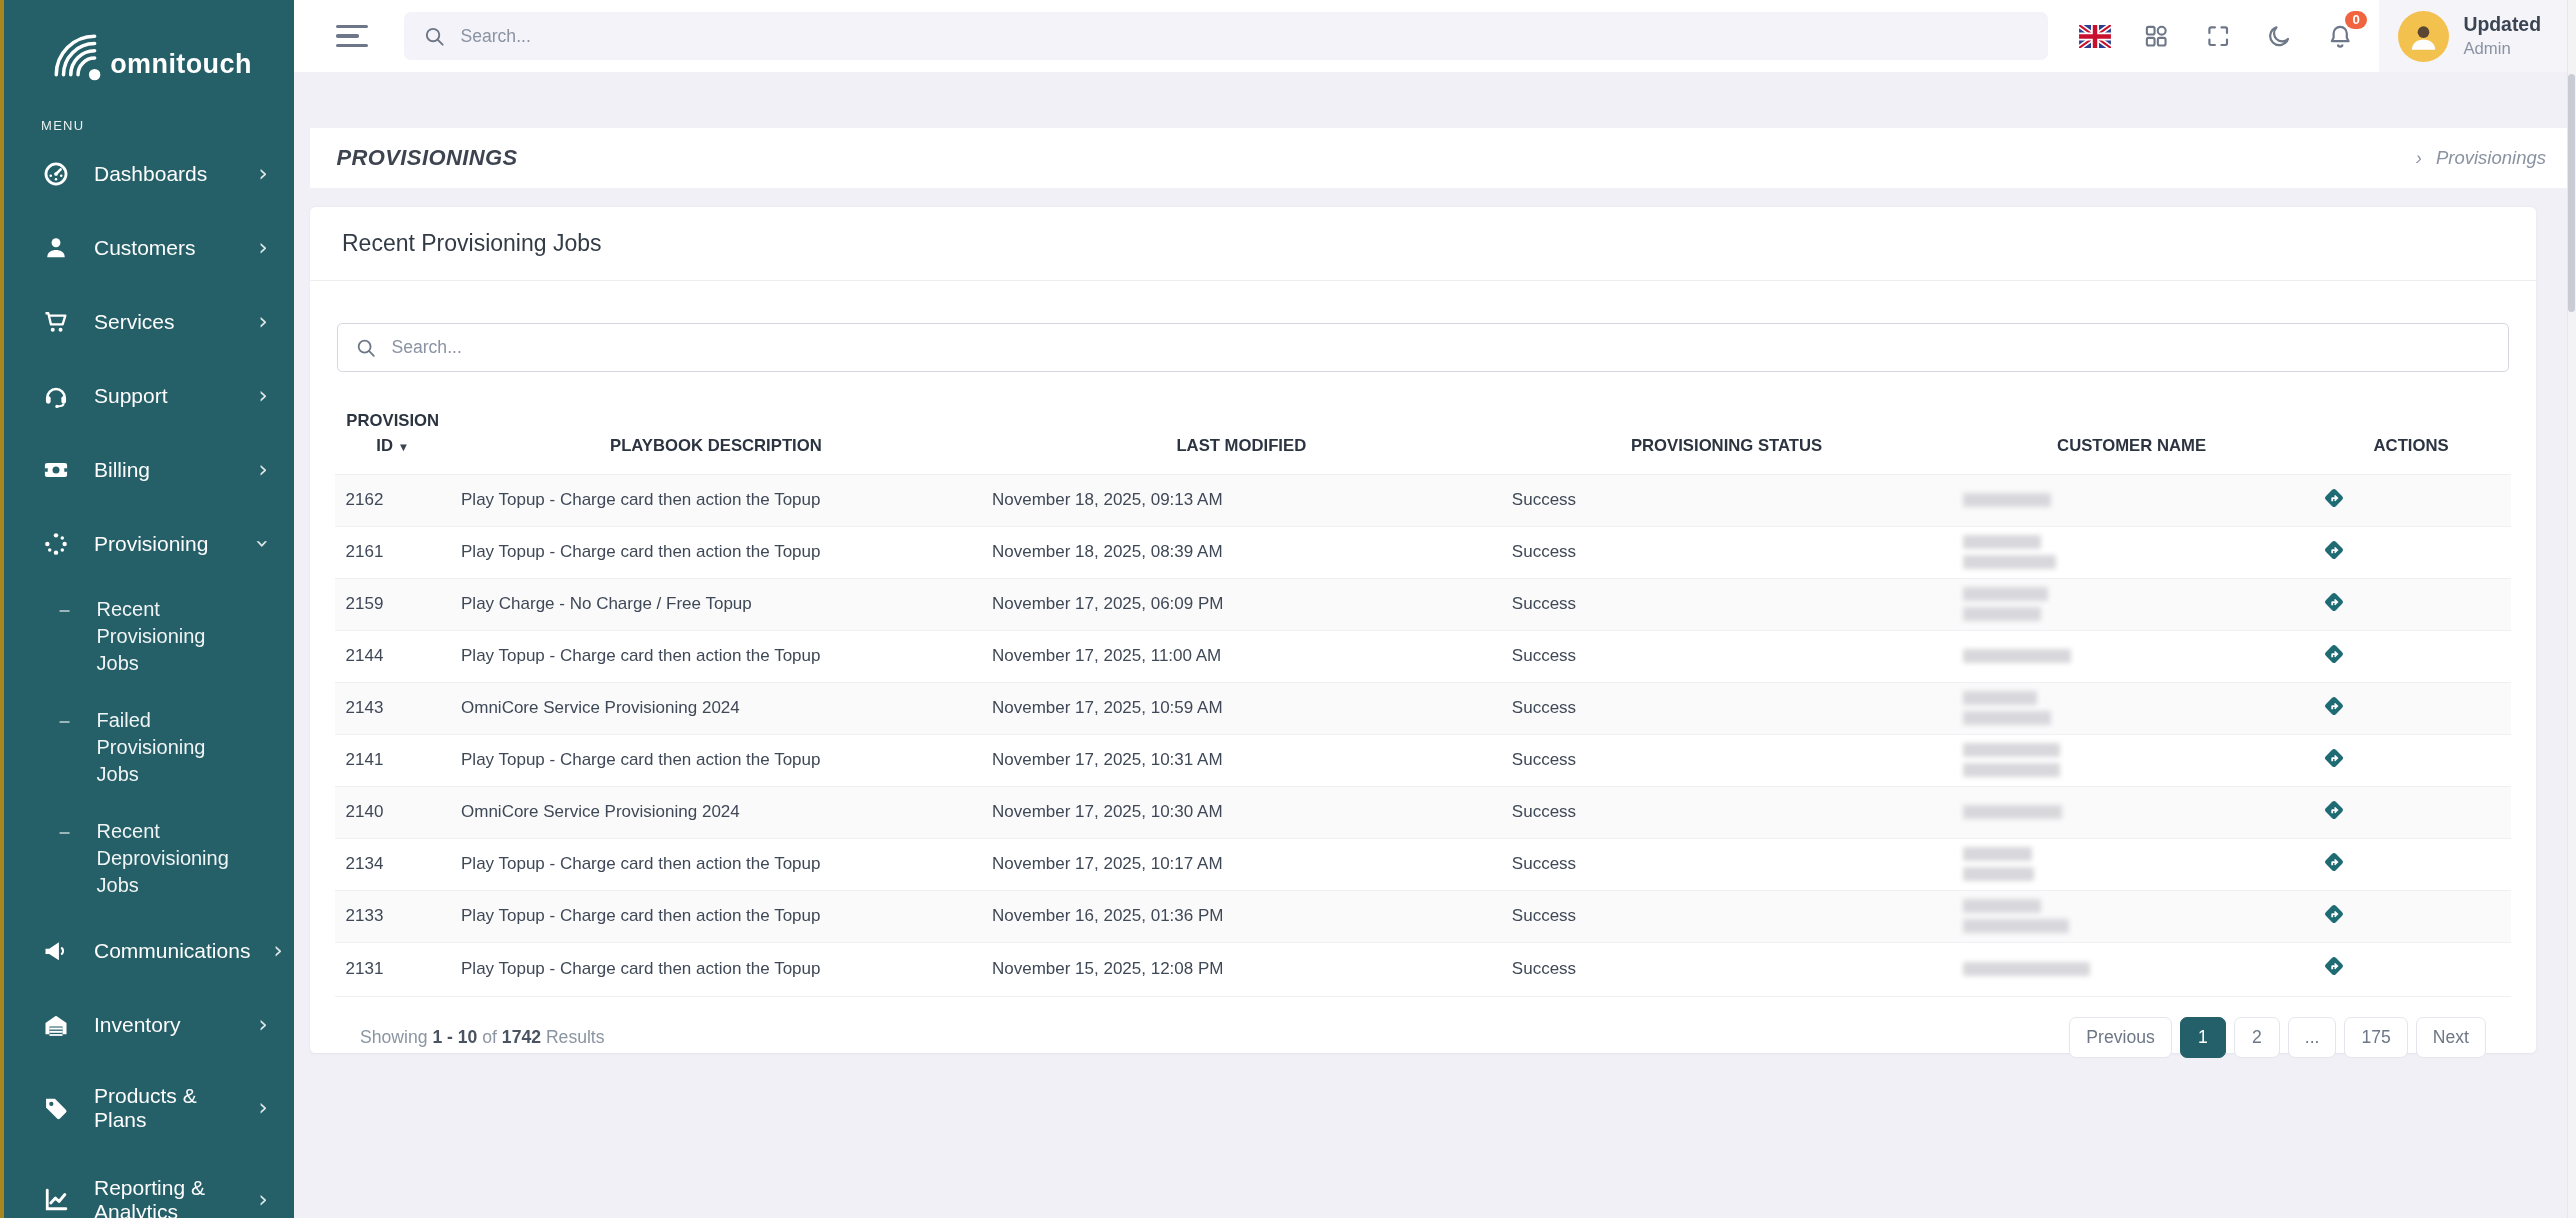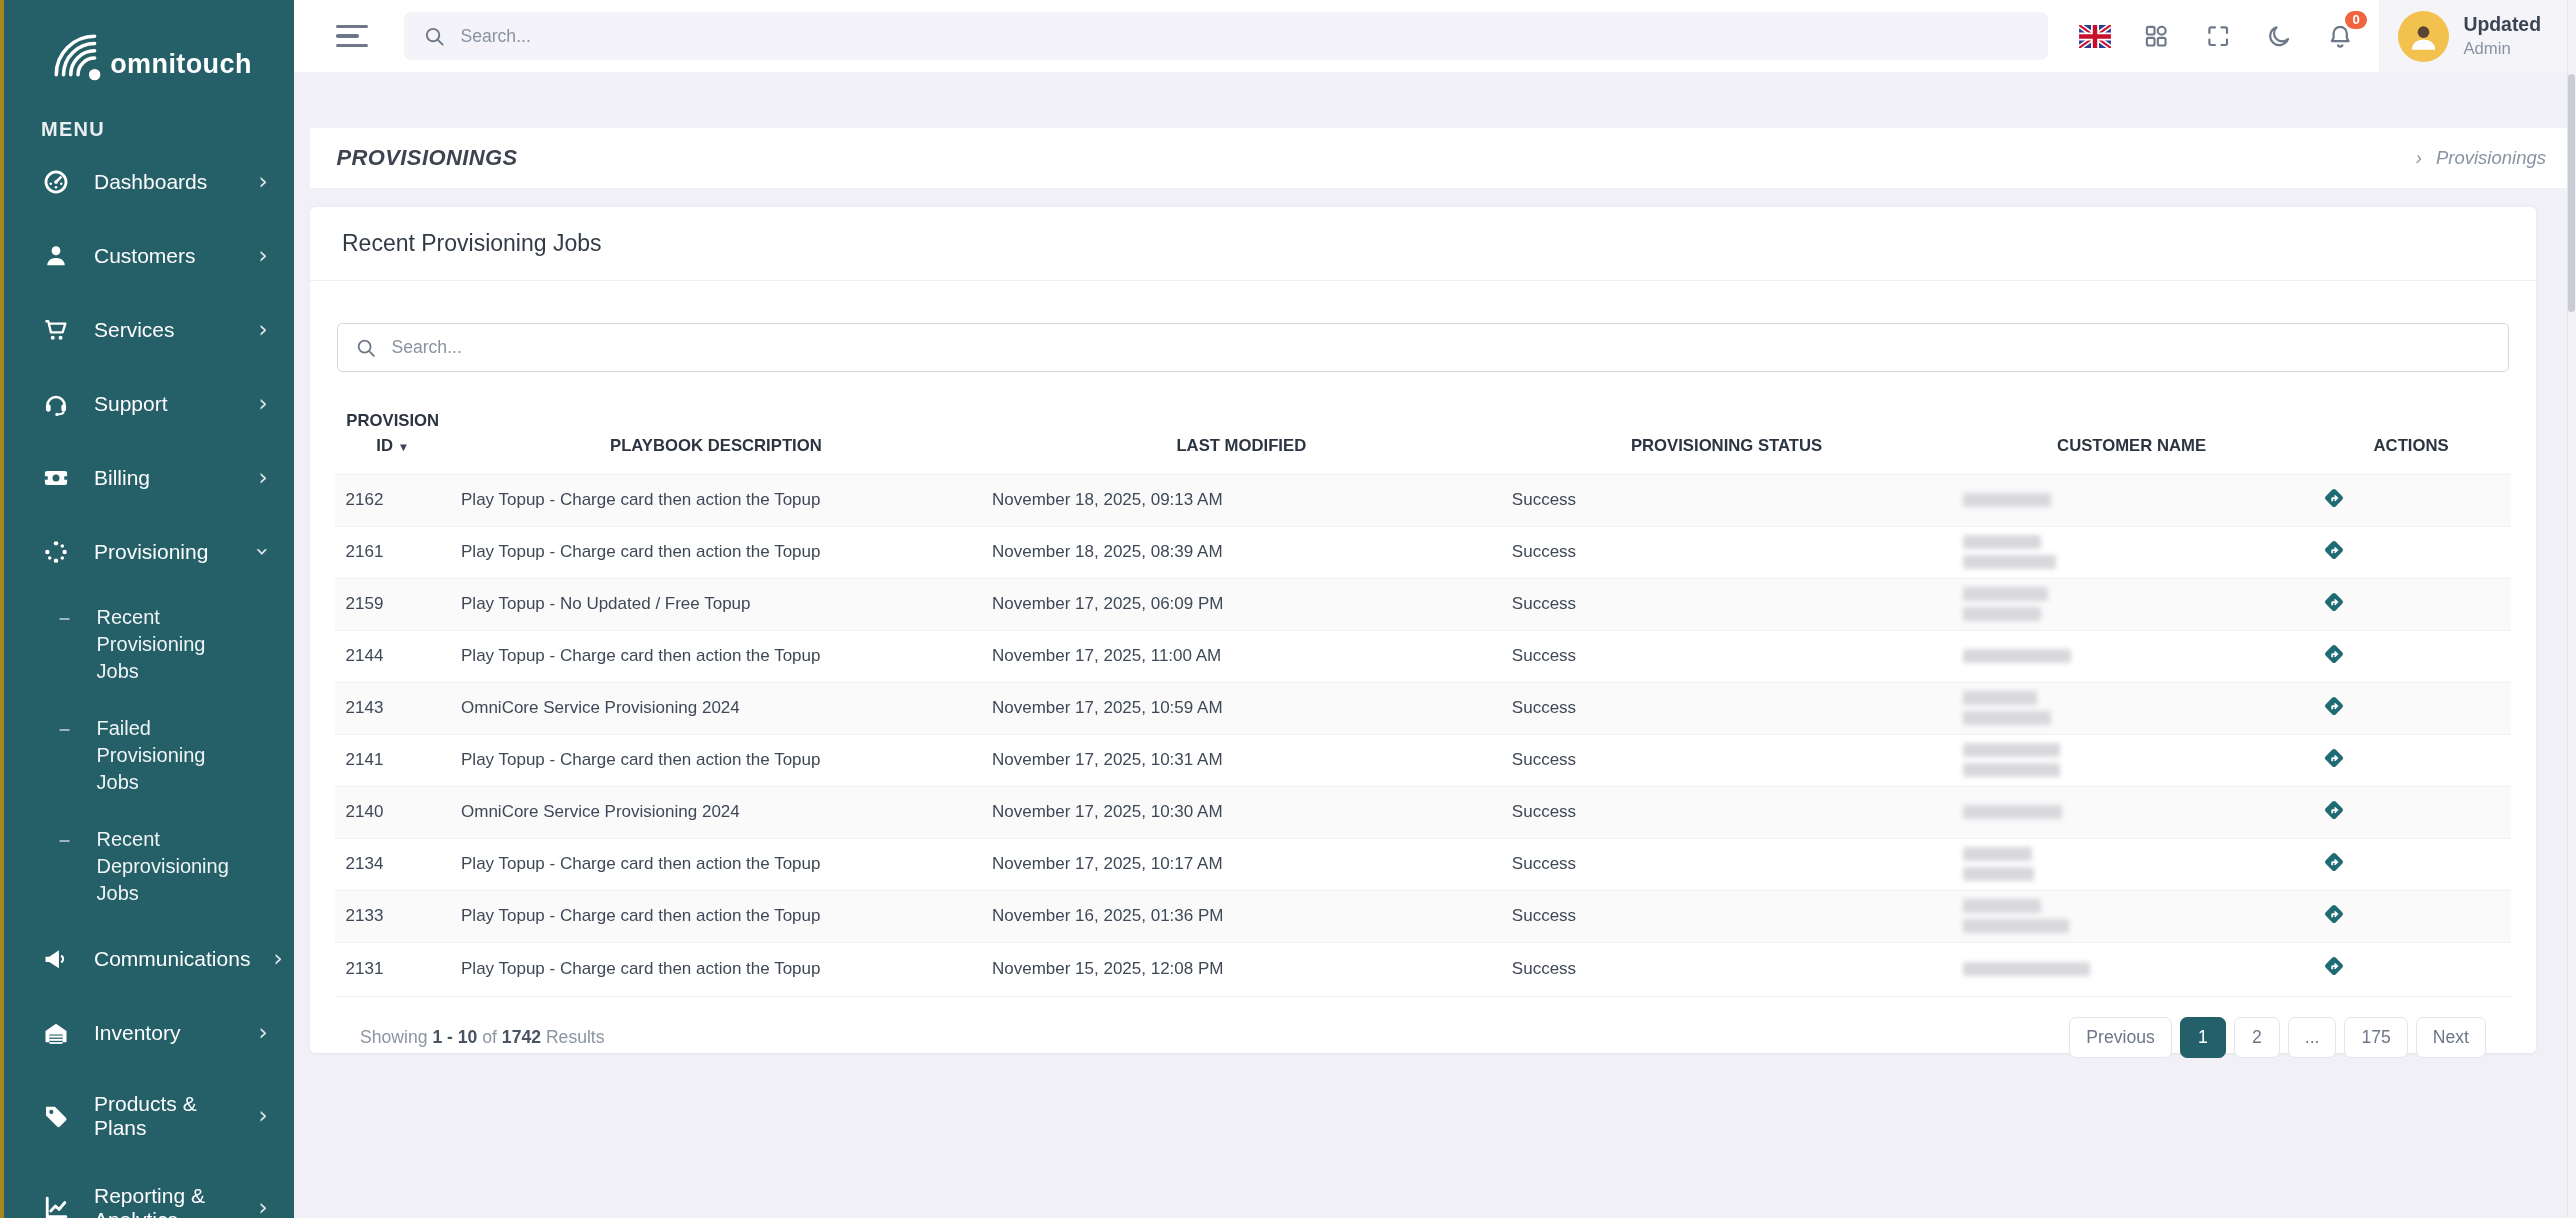--- a/index.html
+++ b/index.html
@@ -6,21 +6,21 @@
   html, body { width: 2576px; height: 1219px; overflow: hidden; }
   body { font-family: "Liberation Sans", sans-serif; background: #f0f0f6; }
   .app { display: flex; width: 100%; height: 100%; }
 
   
   .sidebar { width: 294px; min-width: 294px; height: 100%; background: #255f68;
              border-left: 4.4px solid #a8871f; overflow: hidden; color: #fff; }
   .logo { height: 85px; display: flex; align-items: flex-end; justify-content: center; gap: 2px; padding-top: 12.3px; }
   .logo svg { width: 62px; height: 56px; }
   .logo-text { font-size: 27px; font-weight: bold; letter-spacing: 0.4px; padding-bottom: 5.3px; }
-  .menu-label { padding: 33px 0 3.5px 37px; font-size: 20px; font-weight: bold; letter-spacing: 1.3px;
+  .menu-label { padding: 33px 0 3.5px 37px; font-size: 13px; font-weight: normal; letter-spacing: 1.3px;
                 color: rgba(255,255,255,.9); }
   .nav-item { display: flex; align-items: center; gap: 23px; padding: 22px 26.4px 22px 37px;
               font-size: 21px; cursor: pointer; color: #fdfdfd; }
   .nav-item .ic { width: 30px; height: 30px; display: grid; place-items: center; flex: 0 0 30px; }
   .nav-item .ic svg { width: 28px; height: 28px; }
   .chev { margin-left: auto; font-size: 23px; color: rgba(255,255,255,.85); line-height: 1;
           font-family: "DejaVu Sans", sans-serif; }
   .chev.down { transform: rotate(90deg); }
   .nav-sub { }
   .nav-sub-item { display: flex; gap: 26.4px; padding: 15px 53px 15px 55px; font-size: 20px;
@@ -384,21 +384,21 @@
                 </td>
                 <td><span class="action-btn">
                     <svg width="24" height="24" viewBox="0 0 24 24">
                       <rect x="4.9" y="4.9" width="14.2" height="14.2" rx="2.6" transform="rotate(45 12 12)" fill="#1f6b74"></rect>
                       <path d="M9.3 15.2v-2.6a1.3 1.3 0 0 1 1.3-1.3h2.6l-1.2-1.2 1.2-1.2 3.3 3.2-3.3 3.2-1.2-1.2 1.2-1.2h-2.1v2.3z" fill="#fff"></path>
                     </svg>
                   </span></td>
               </tr>
               <tr>
                 <td>2159</td>
-                <td>Play Topup - No Updated / Free Topup</td>
+                <td>Play Charge - No Charge / Free Topup</td>
                 <td>November 17, 2025, 06:09 PM</td>
                 <td>Success</td>
                 <td>
                   <div class="blur-wrap">
                     <div class="blur-line" style="width:85px"></div>
                     <div class="blur-line" style="width:78px"></div>
                   </div>
                 </td>
                 <td><span class="action-btn">
                     <svg width="24" height="24" viewBox="0 0 24 24">

